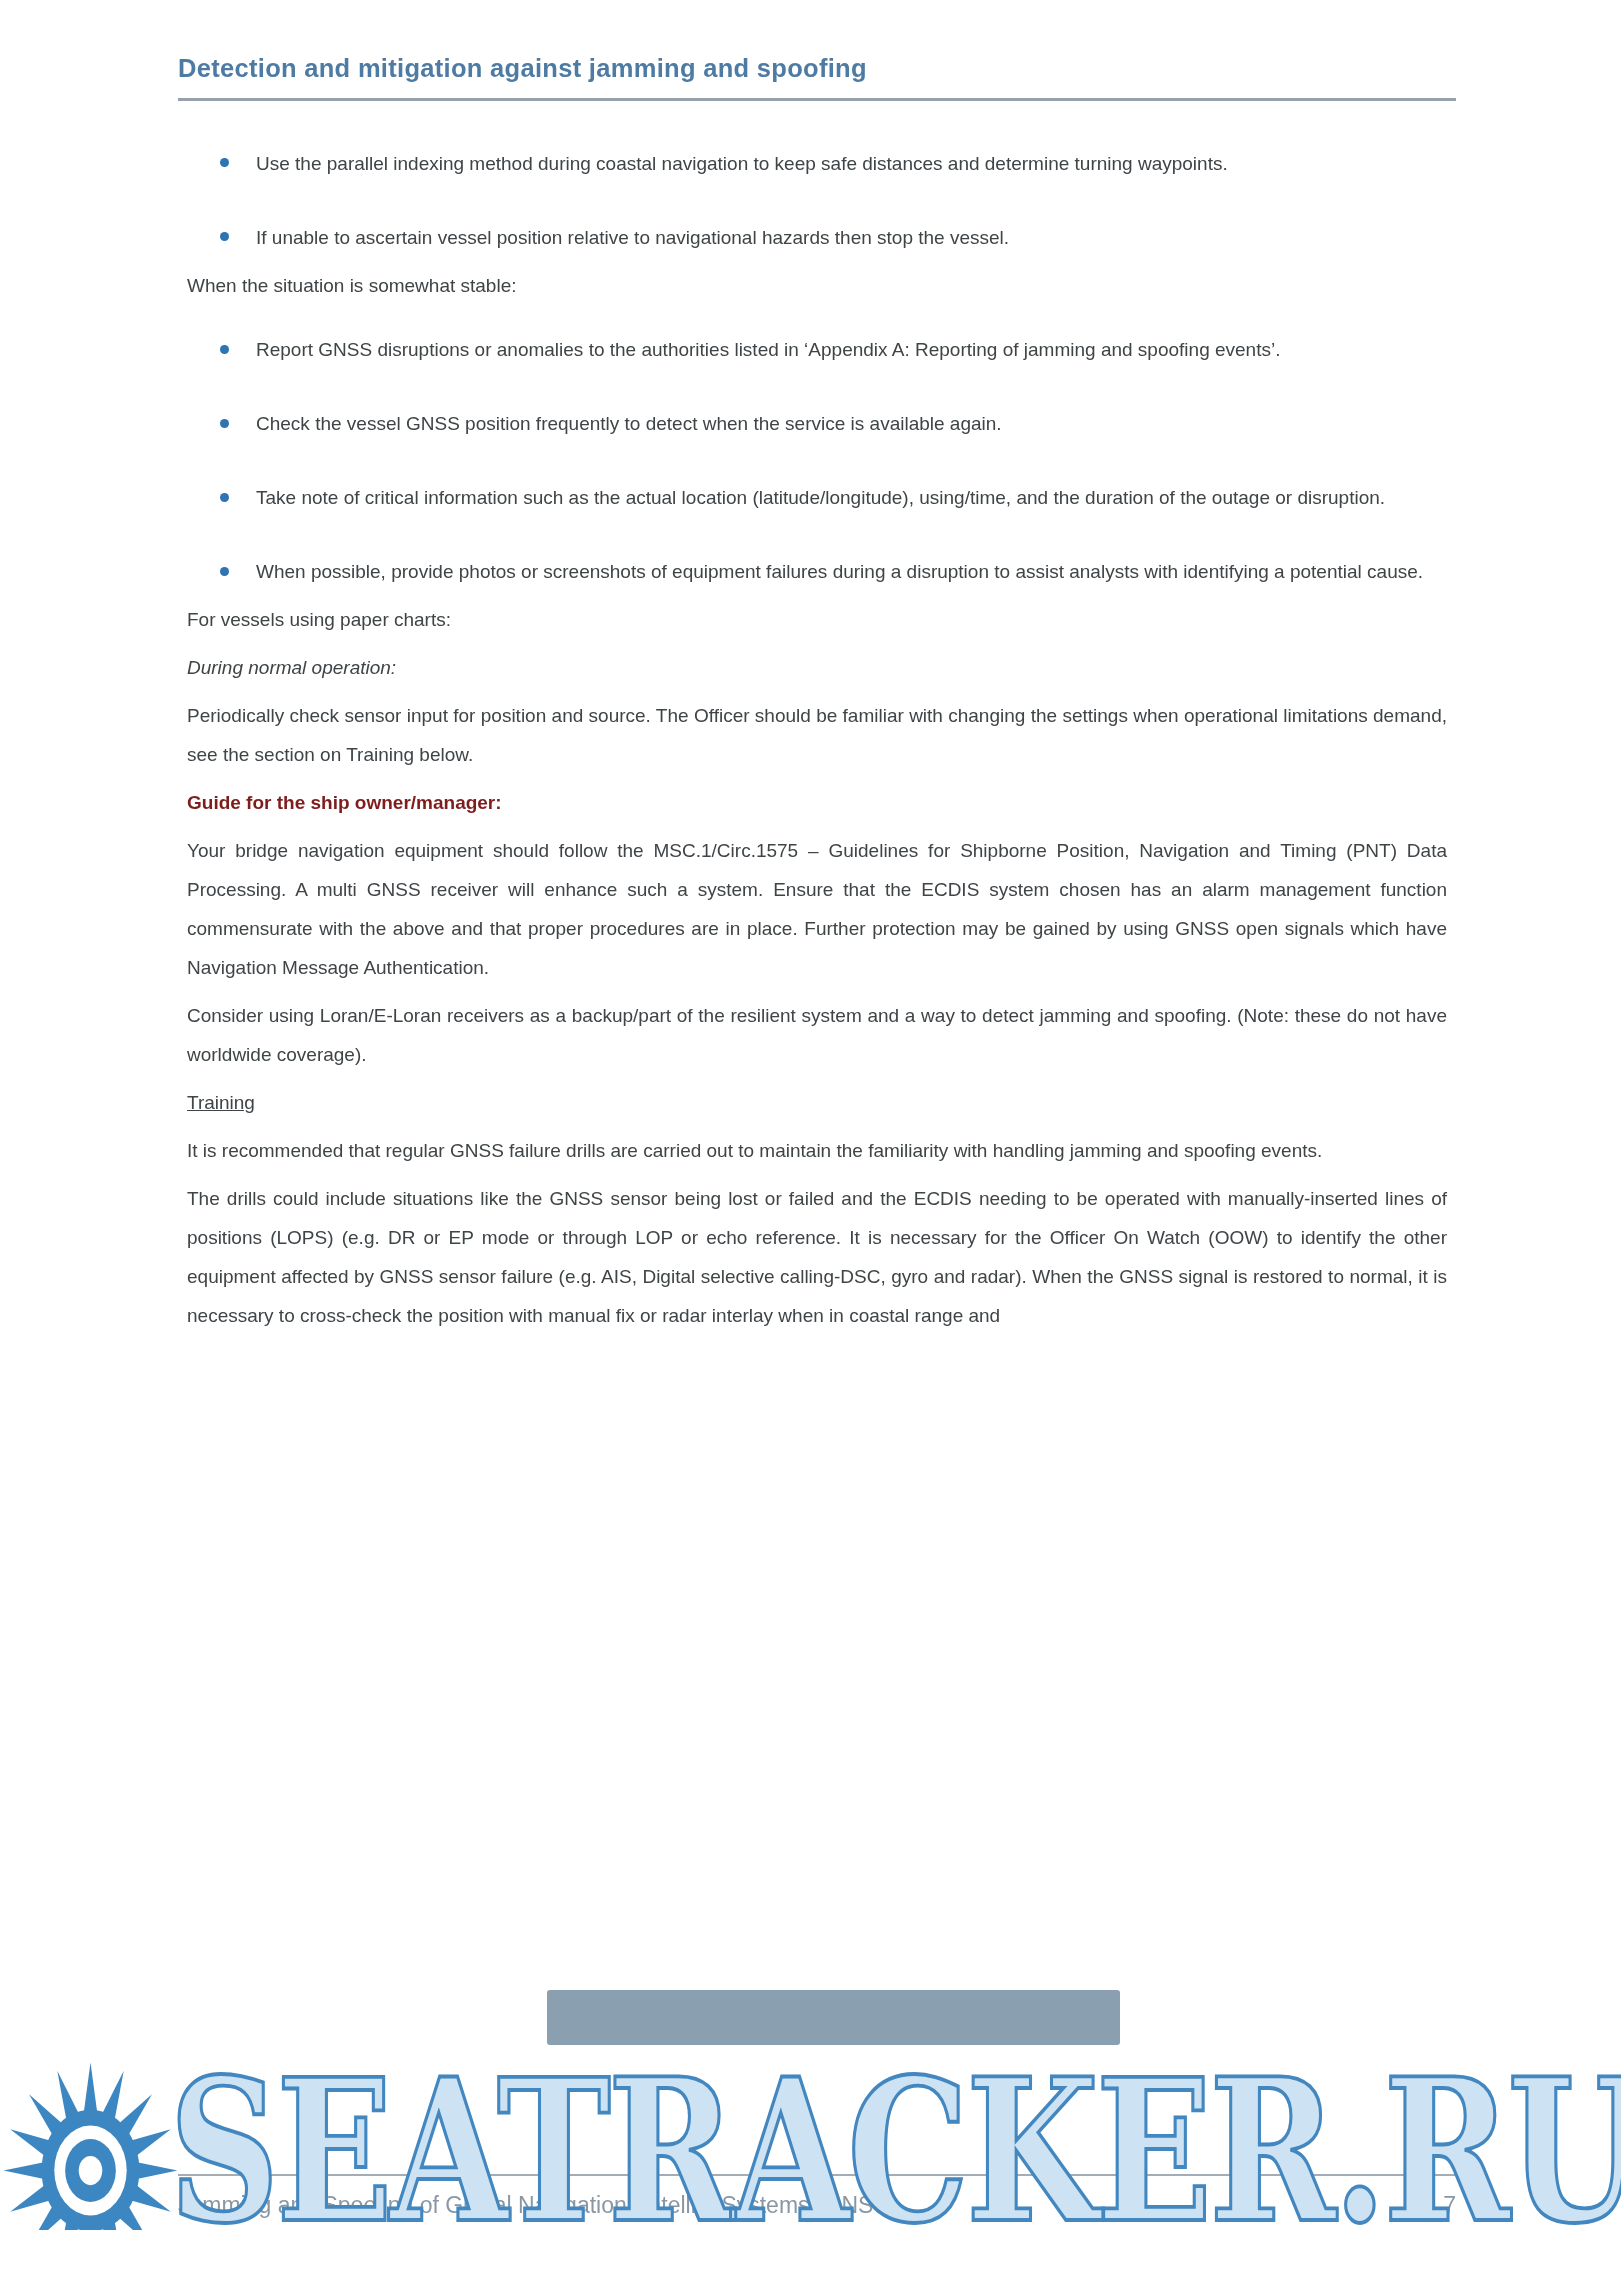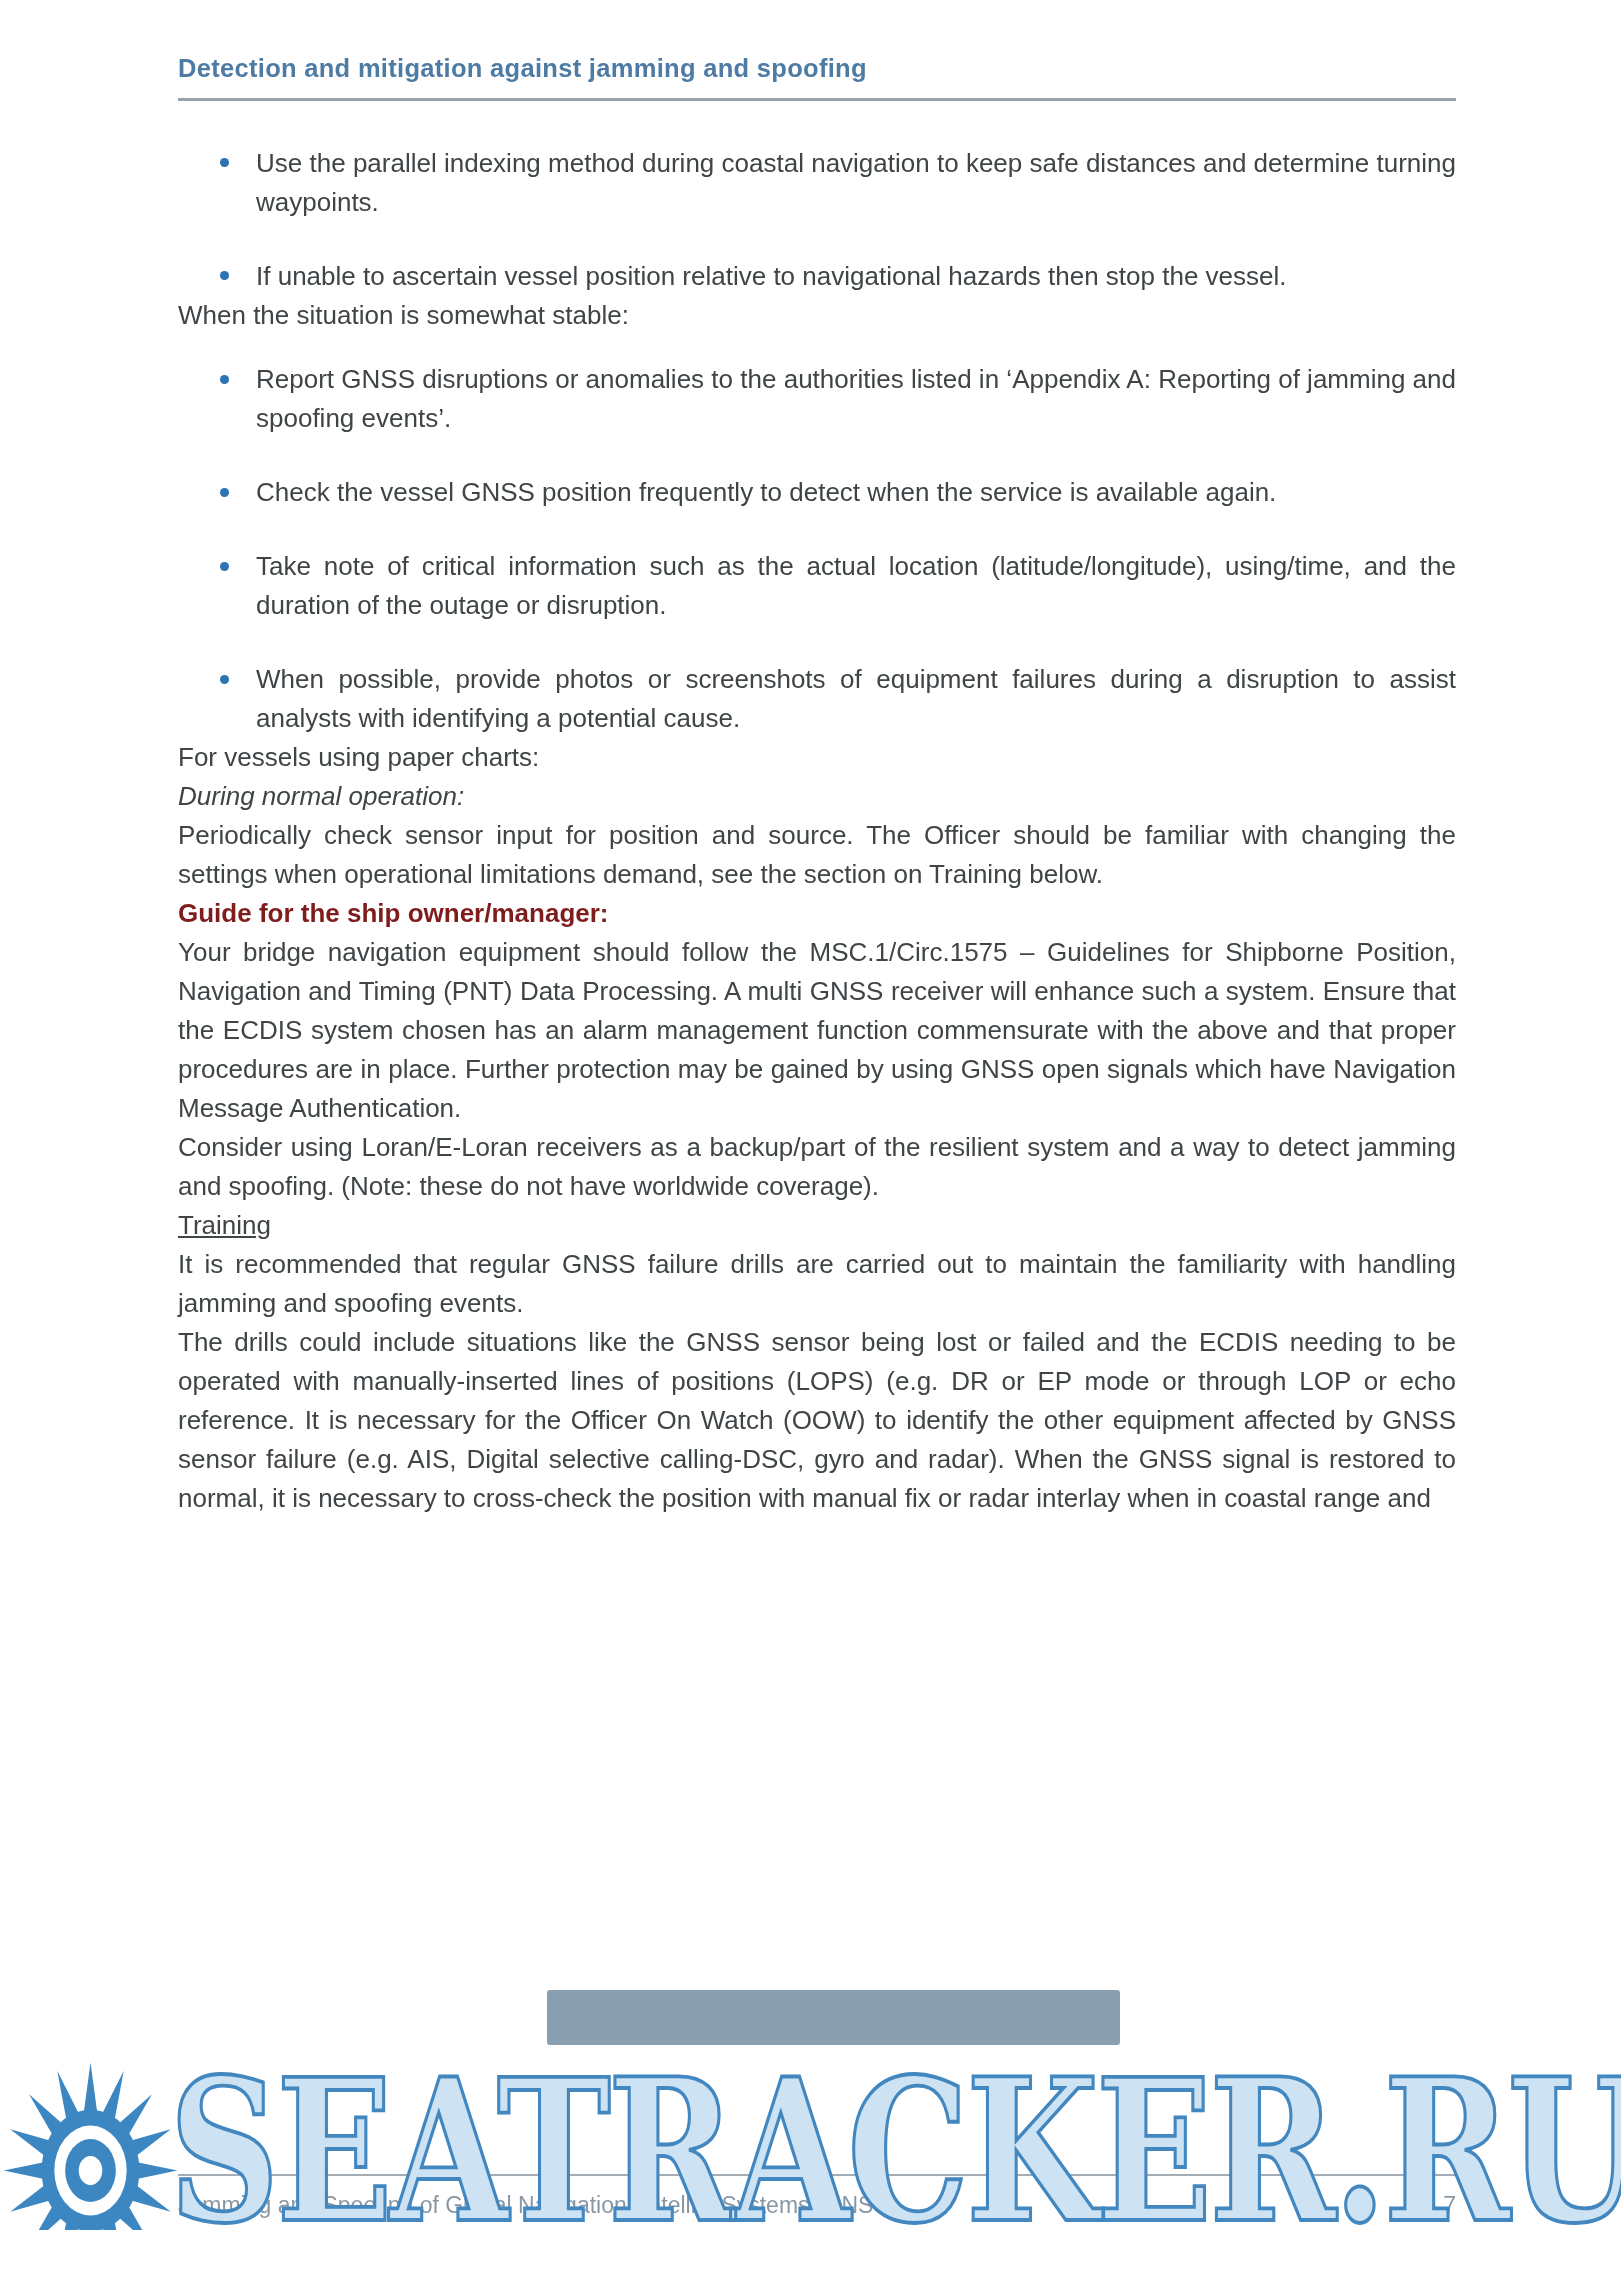--- a/index.html
+++ b/index.html
@@ -27,24 +27,24 @@
     letter-spacing: 0.3px;
   }
   .header-rule {
     height: 2.9px;
     background: #96a1ac;
     margin-top: 14.7px;
   }
   
   .doc-main {
     margin-top: 43px;
-    font-size: 26px;
+    font-size: 19px;
     line-height: 39px;
   }
-  .doc-main p { margin: 0; text-align: justify; }
+  .doc-main p { margin: 9px; text-align: justify; }
   .gap-sm { margin-top: 25.5px; }
   .gap-md { margin-top: 39px; }
   .gap-lg { margin-top: 102px; }
 
   ul.bullets {
     list-style: none;
     margin: 25.5px 0 0 0;
     padding: 0;
   }
   ul.bullets.first { margin-top: 0; }

